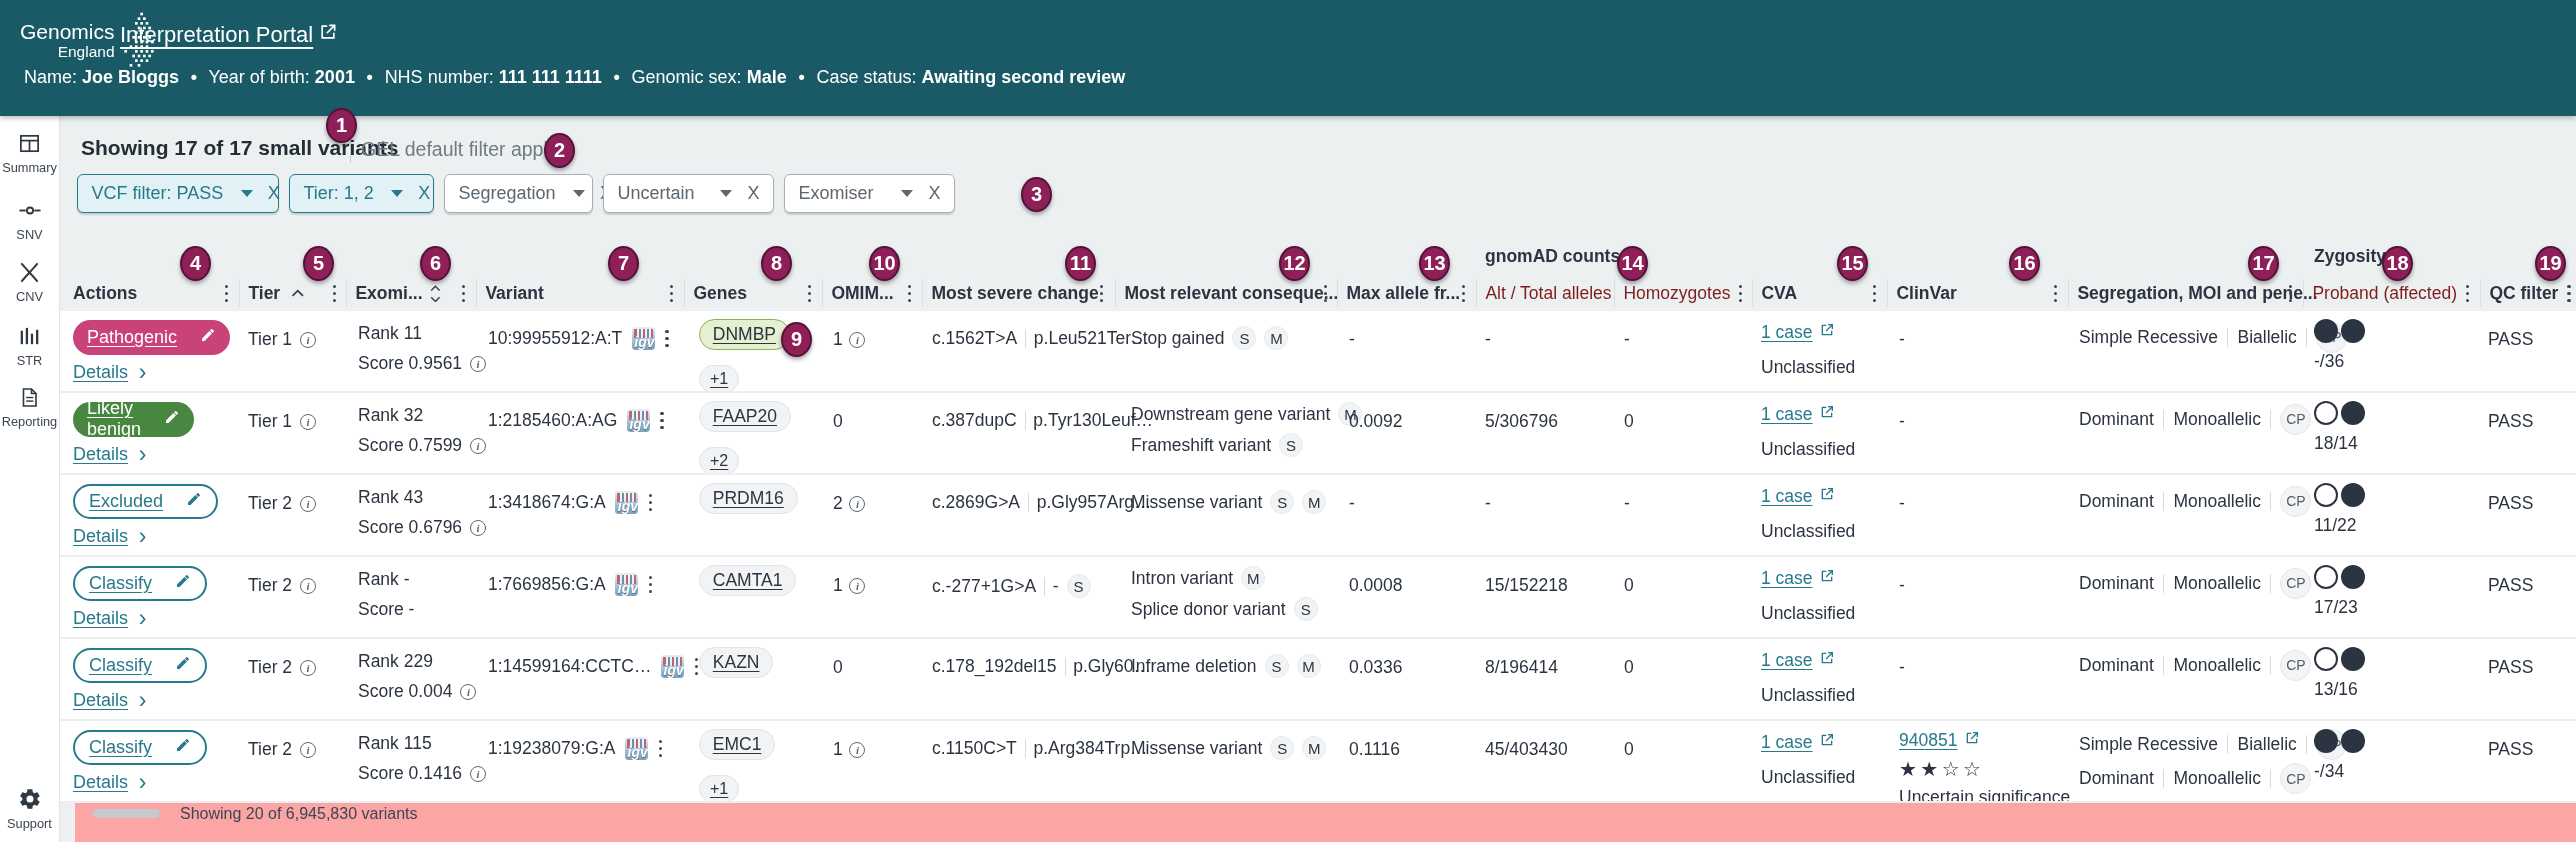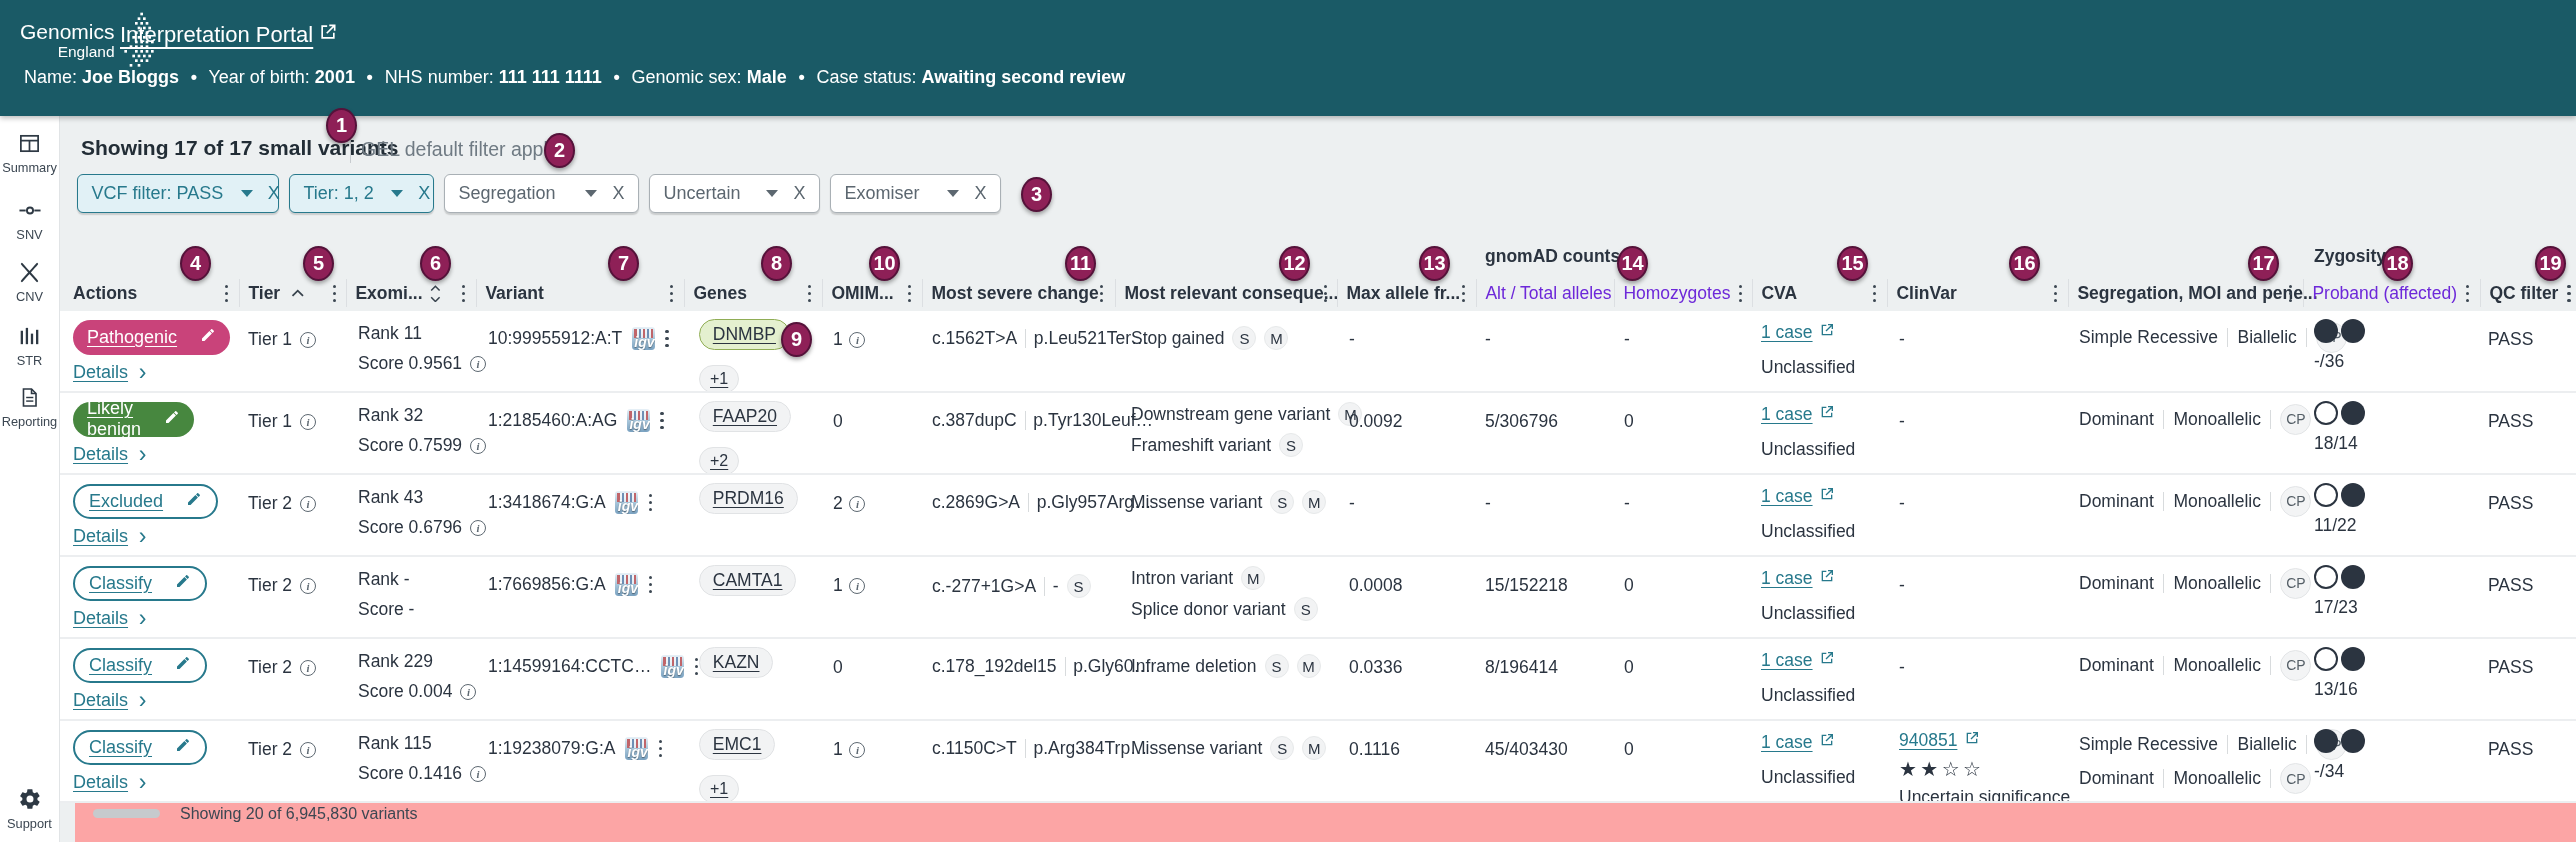--- a/index.html
+++ b/index.html
@@ -48,21 +48,21 @@
   .chip-label{flex:1;white-space:nowrap;}
   .chip-caret{width:0;height:0;border-left:6px solid transparent;border-right:6px solid transparent;
               border-top:7.4px solid currentColor;margin:0 15px 0 17.5px;}
   .chip-x{font-size:18px;}
 
   
   .thead{position:absolute;left:59px;top:242px;width:2517px;height:69px;border-bottom:0.7px solid #d6d9dc;}
   .th{position:absolute;bottom:0;height:35px;display:flex;align-items:center;padding-left:9.4px;
       box-sizing:border-box;font-size:17.5px;font-weight:700;color:#2b3440;white-space:nowrap;}
   .th .th-label{margin-right:10.8px;}
-  .th-muted .th-label{color:#6d28d9;font-weight:400;}
+  .th-muted .th-label{color:#7f1d1d;font-weight:400;}
   .th .kebab{position:absolute;right:9.4px;}
   .group-label{position:absolute;top:1.3px;height:27px;display:flex;align-items:center;
                font-size:17.5px;font-weight:700;color:#2b3440;}
   .sep{position:absolute;bottom:4px;width:0.7px;height:28px;background:#dcdfe2;}
   .sort-up svg,.sort-stack svg{display:block;}
   .sort-stack{position:absolute;right:35px;display:flex;flex-direction:column;gap:4px;}
 
   
   .rows{position:absolute;left:59px;top:311px;width:2517px;}
   .row{position:relative;width:100%;height:82px;background:#fff;border-bottom:2px solid #eceef0;
@@ -284,21 +284,21 @@
     <div class="chip active" style="width:202px">
       <span class="chip-label">VCF filter: PASS</span>
       <span class="chip-caret"></span>
       <span class="chip-x">X</span>
     </div>
     <div class="chip active" style="width:145px">
       <span class="chip-label">Tier: 1, 2</span>
       <span class="chip-caret"></span>
       <span class="chip-x">X</span>
     </div>
-    <div class="chip" style="width:195px">
+    <div class="chip" style="width:149px">
       <span class="chip-label">Segregation</span>
       <span class="chip-caret"></span>
       <span class="chip-x">X</span>
     </div>
     <div class="chip" style="width:171px">
       <span class="chip-label">Uncertain</span>
       <span class="chip-caret"></span>
       <span class="chip-x">X</span>
     </div>
     <div class="chip" style="width:171px">

